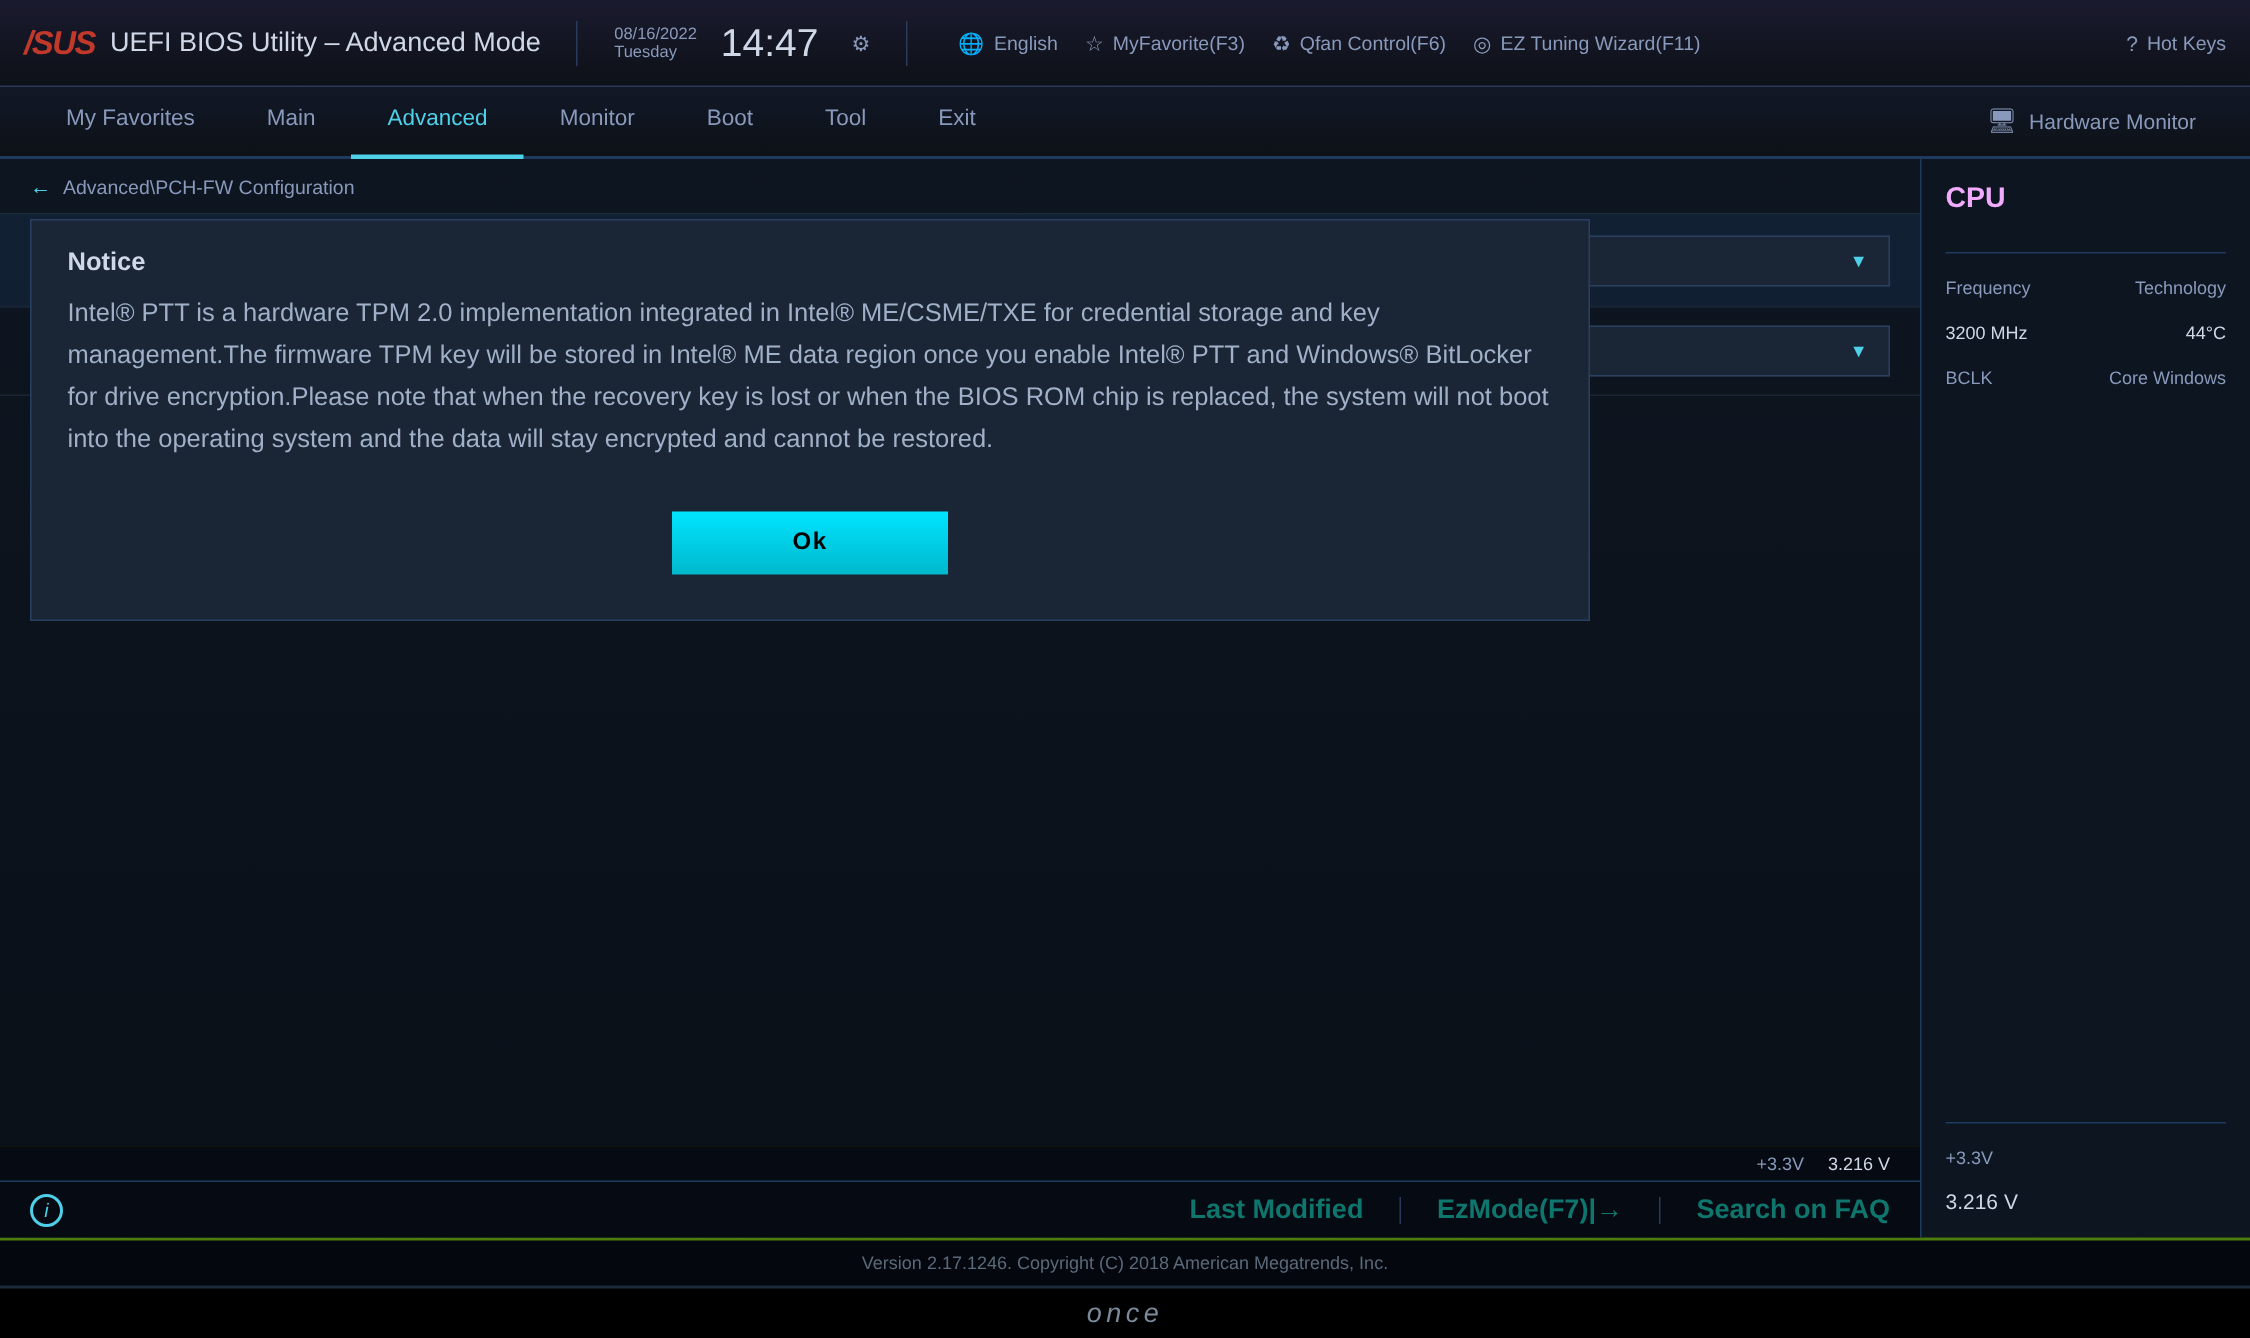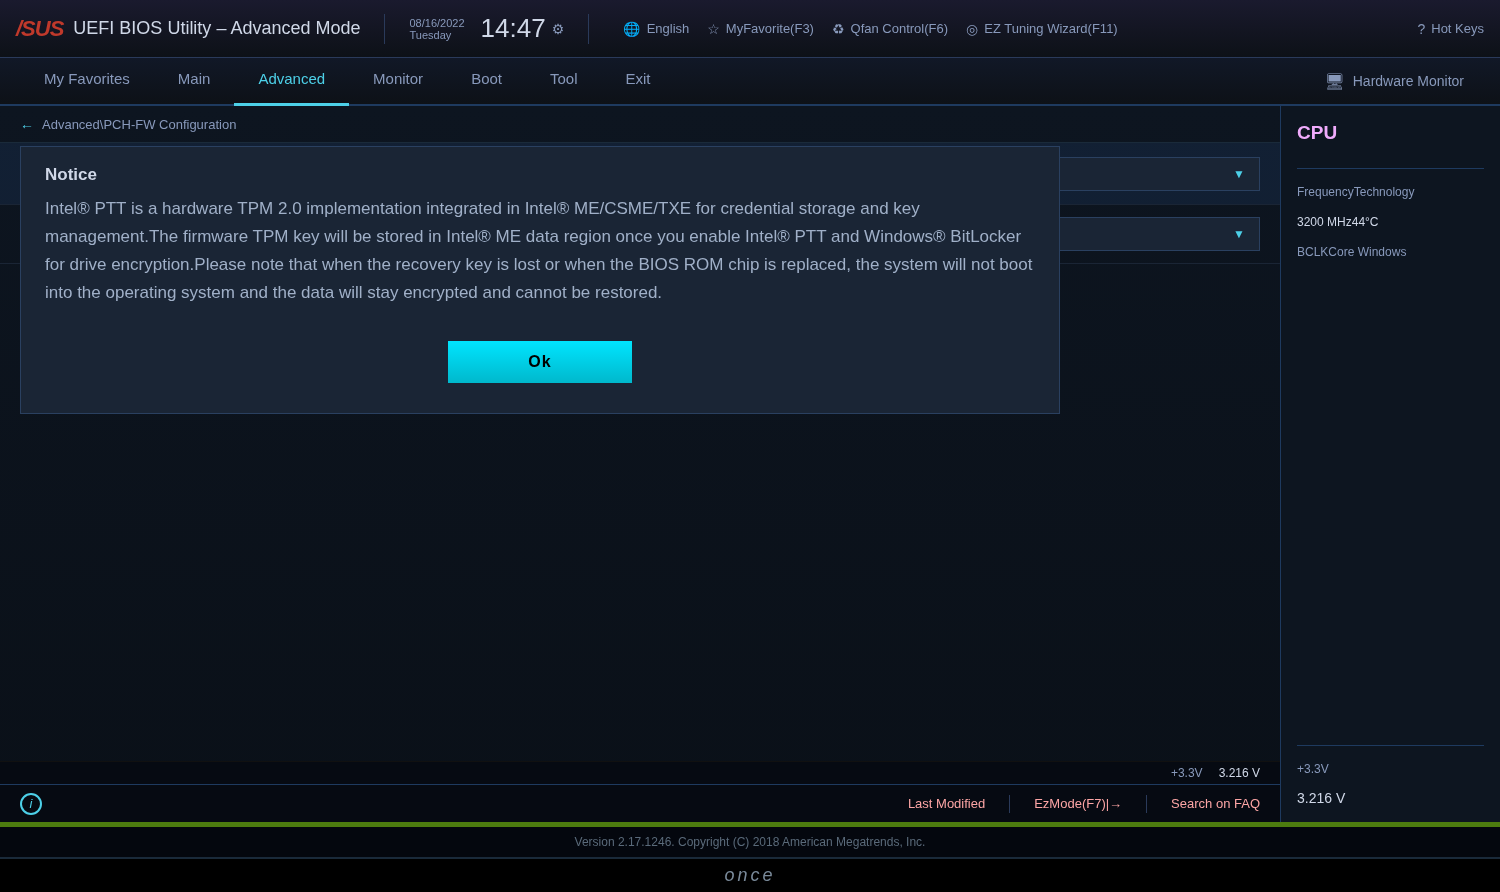--- a/index.html
+++ b/index.html
@@ -79,21 +79,21 @@
     .datetime-area {
       display: flex;
       flex-direction: column;
       color: #8899bb;
       font-size: 11px;
     }
 
     .time-display {
       display: flex;
       align-items: center;
-      gap: 6px;
+      gap: 22px;
       justify-content: flex-end;
     }
 
     .time-big {
       color: #d0d8e8;
       font-size: 26px;
       font-weight: 300;
     }
 
     .gear-icon {
@@ -316,20 +316,21 @@
     }
 
     .sidebar-divider {
       border: none;
       border-top: 1px solid #1e3a5f;
       margin: 4px 0;
     }
 
     .sidebar-row {
       display: flex;
+      justify-content: space-between;
       align-items: center;
       margin-bottom: 4px;
     }
 
     .sidebar-label {
       color: #8899bb;
       font-size: 12px;
     }
 
     .sidebar-value {
@@ -376,35 +377,36 @@
     }
 
     .bottom-actions {
       margin-left: auto;
       display: flex;
       gap: 24px;
       align-items: center;
     }
 
     .bottom-btn {
-      color: #fca5a5;
-      font-size: 13px;
+      color: #0f766e;
+      font-size: 18px;
       cursor: pointer;
+      font-weight: bold;
     }
 
     .bottom-divider {
       width: 1px;
       height: 18px;
       background: #2a3a5a;
     }
 
     
     .footer {
       background: #04070e;
-      border-top: 5px solid #4d7c0f;
+      border-top: 2px solid #4d7c0f;
       text-align: center;
       padding: 8px;
       color: #5a6a7a;
       font-size: 12px;
     }
 
     
     .acer-bar {
       background: #000;
       border-top: 2px solid #1a2a3a;

